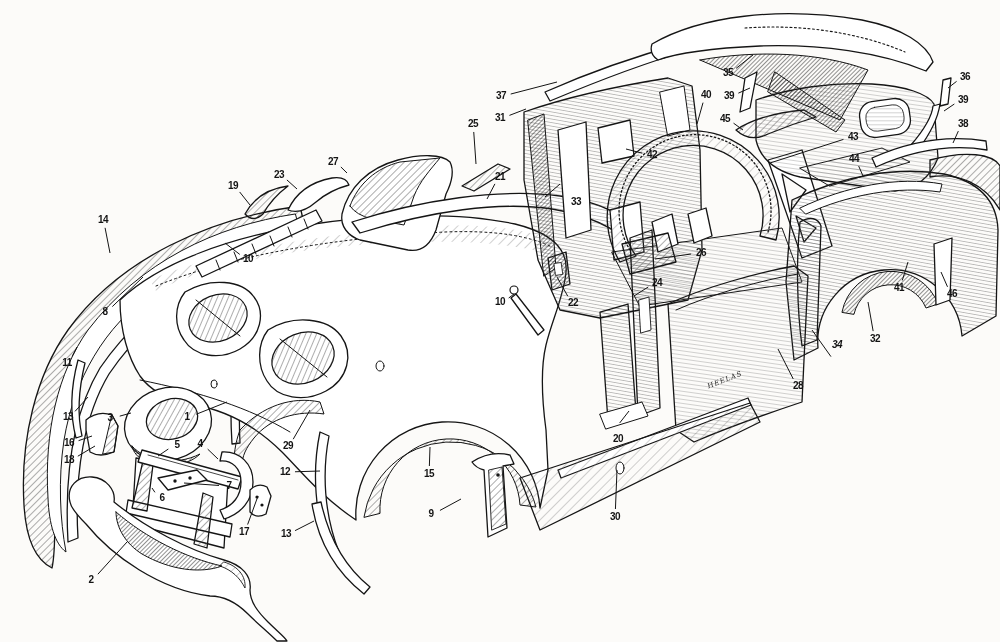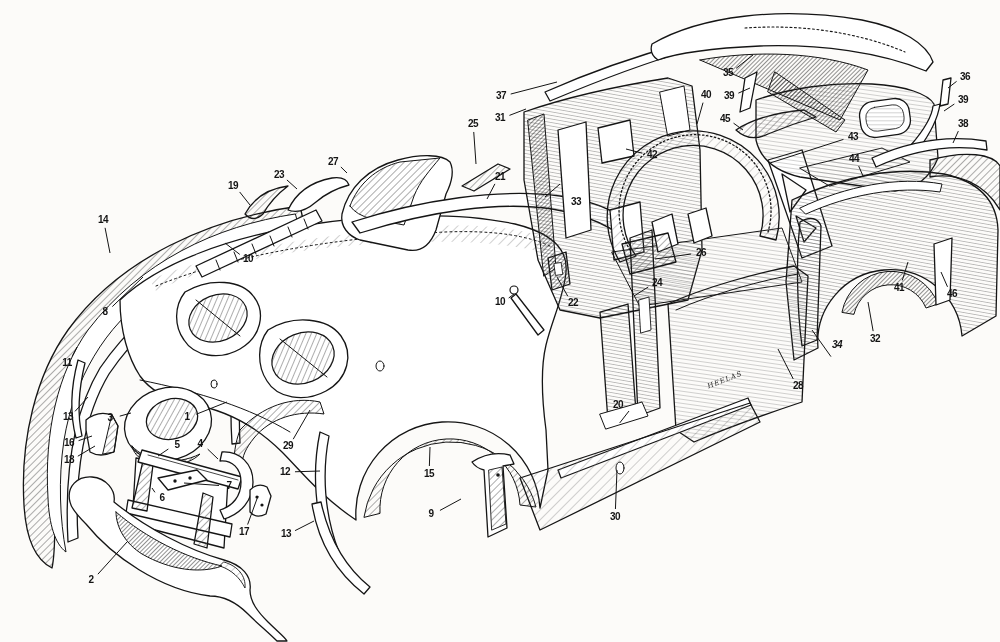--- a/index.html
+++ b/index.html
@@ -352,21 +352,21 @@
       <div class="callout" style="left: 200px; top: 444px;">4</div>
       <div class="callout" style="left: 288px; top: 446px;">29</div>
       <div class="callout" style="left: 162px; top: 498px;">6</div>
       <div class="callout" style="left: 229px; top: 486px;">7</div>
       <div class="callout" style="left: 285px; top: 472px;">12</div>
       <div class="callout" style="left: 244px; top: 532px;">17</div>
       <div class="callout" style="left: 286px; top: 534px;">13</div>
       <div class="callout" style="left: 91px; top: 580px;">2</div>
       <div class="callout" style="left: 500px; top: 302px;">10</div>
       <div class="callout" style="left: 573px; top: 303px;">22</div>
-      <div class="callout" style="left: 613px; top: 405px; padding-left: 10px;">20</div>
+      <div class="callout" style="left: 613px; top: 439px; padding-left: 10px;">20</div>
       <div class="callout" style="left: 429px; top: 474px;">15</div>
       <div class="callout" style="left: 431px; top: 514px;">9</div>
       <div class="callout" style="left: 615px; top: 517px;">30</div>
       <div class="callout" style="left: 701px; top: 253px;">26</div>
       <div class="callout" style="left: 657px; top: 283px;">24</div>
       <div class="callout" style="left: 798px; top: 386px;">28</div>
       <div class="callout" style="left: 837px; top: 345px; font-style: italic;">34</div>
       <div class="callout" style="left: 875px; top: 339px;">32</div>
       <div class="callout" style="left: 899px; top: 288px;">41</div>
       <div class="callout" style="left: 952px; top: 294px;">46</div>

